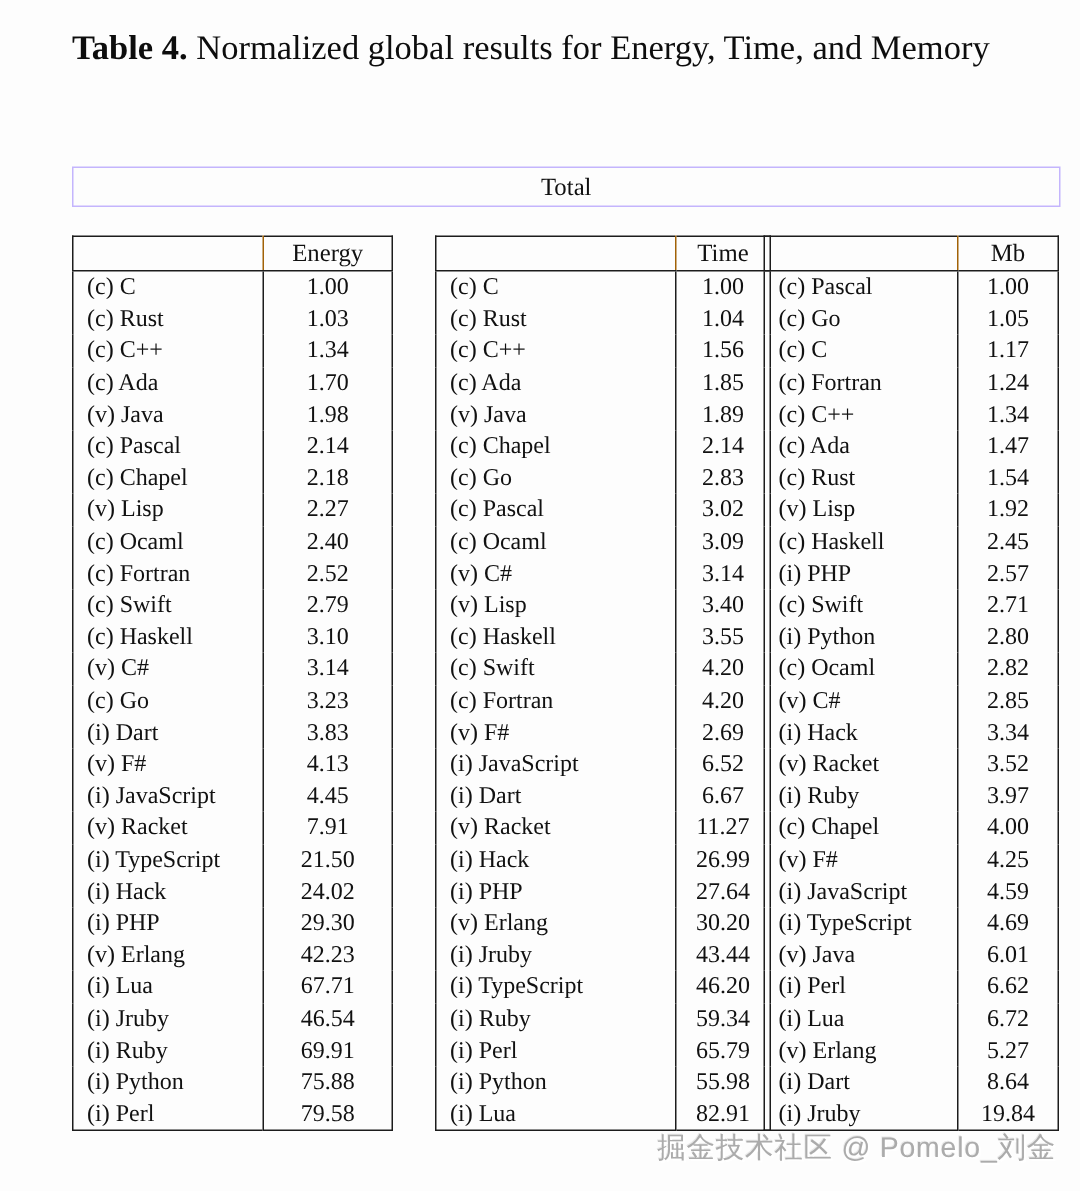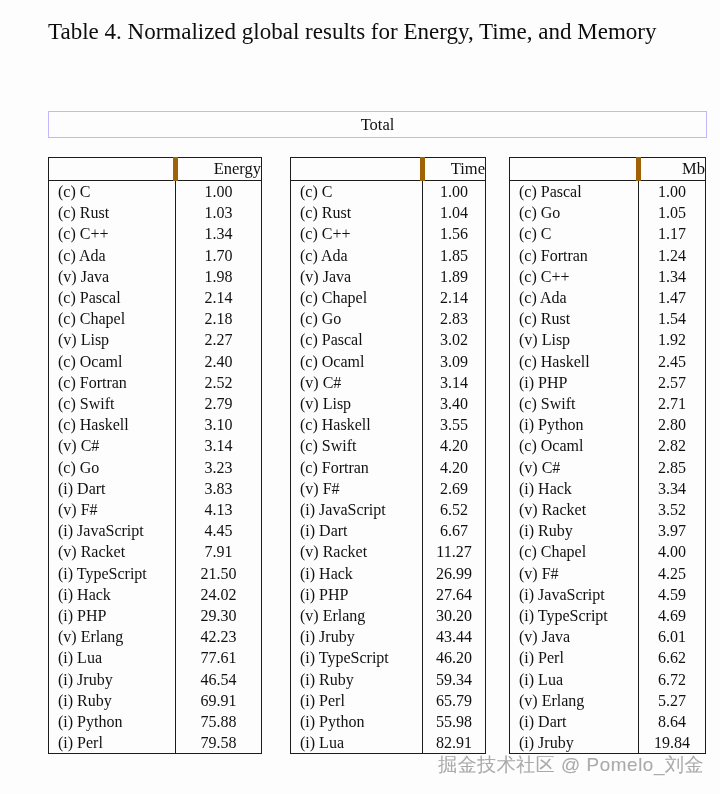--- a/index.html
+++ b/index.html
@@ -10,47 +10,47 @@
     color: #111111;
     overflow: hidden;
   }
   .page { position: relative; width: 720px; height: 794px; }
 
   
   .caption {
     position: absolute; left: 48px; top: 14px; width: 656px;
     font-size: 23px; line-height: 35px; color: #0d0d0d;
   }
-  .caption .cap-bold { font-weight: 400; text-align: center; }
+  .caption .cap-bold { font-weight: 700; text-align: center; }
 
   
   .total-box {
     position: absolute; left: 48px; top: 111px; width: 657px; height: 25px;
     border: 1px solid #c4b5fd;
     text-align: center; font-size: 16.5px; line-height: 25px;
   }
 
   
   table.dtable {
     position: absolute; top: 157px;
     border-collapse: collapse; table-layout: fixed;
     border: 1.5px solid #1c1c1c;
   }
   .t0 { left: 48px;  width: 214px; }
-  .t1 { left: 290px; width: 196px; }
+  .t1 { left: 290px; width: 224px; }
   .t2 { left: 509px; width: 197px; }
   .t0 col.c-val { width: 86px; }
   .t1 col.c-val { width: 63px; }
   .t2 col.c-val { width: 67px; }
 
   table.dtable th {
     height: 22px; font-weight: normal; font-size: 16.5px;
     border-bottom: 1.5px solid #1c1c1c; padding: 0;
   }
-  table.dtable th.metric { border-left: 5px solid #a16207; text-align: right; }
+  table.dtable th.metric { border-left: 1px solid #a16207; text-align: center; }
   table.dtable td {
     height: 21.2px; font-size: 16px; line-height: 21.2px;
     padding: 0; white-space: nowrap; overflow: hidden;
   }
   table.dtable td.lang { padding-left: 9px; text-align: left; }
   table.dtable td.val  { border-left: 1px solid #1c1c1c; text-align: center; }
 
   
   .watermark {
     position: absolute; right: 16px; top: 752px;
@@ -171,21 +171,21 @@
         <tr>
           <td class="lang">(i) PHP</td>
           <td class="val">29.30</td>
         </tr>
         <tr>
           <td class="lang">(v) Erlang</td>
           <td class="val">42.23</td>
         </tr>
         <tr>
           <td class="lang">(i) Lua</td>
-          <td class="val">77.61</td>
+          <td class="val">67.71</td>
         </tr>
         <tr>
           <td class="lang">(i) Jruby</td>
           <td class="val">46.54</td>
         </tr>
         <tr>
           <td class="lang">(i) Ruby</td>
           <td class="val">69.91</td>
         </tr>
         <tr>

